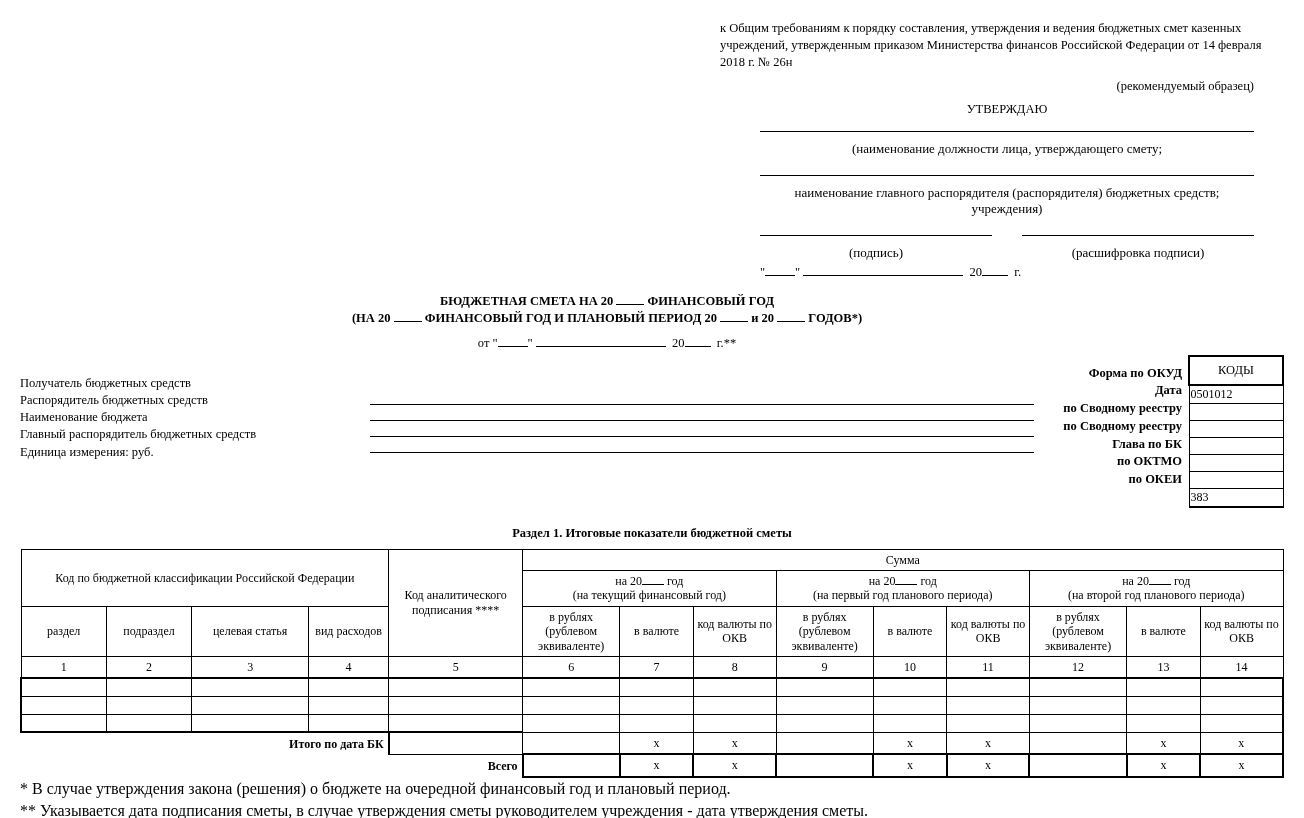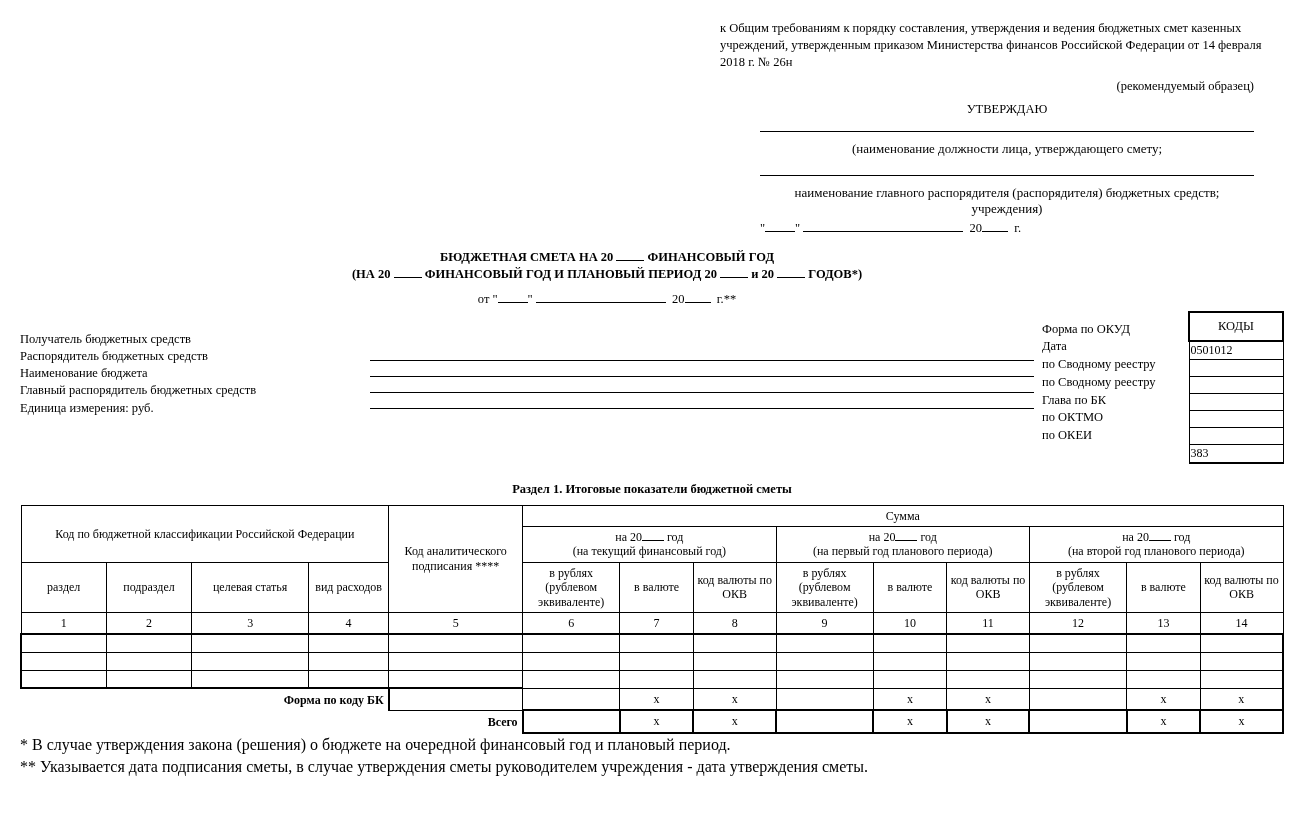--- a/index.html
+++ b/index.html
@@ -23,21 +23,21 @@
   .blank { display:inline-block; border-bottom:1px solid #000; }
   .title-block { text-align: center; font-weight: bold; margin-top: 14px; margin-left: 30px; margin-right: 120px; }
   .title-line { margin-bottom: 2px; }
   .subdate { text-align:center; margin-top:10px; font-weight:normal; }
 
   .meta-wrap { display:flex; margin-top: 4px; align-items:flex-start; }
   .meta-left { flex: 0 0 auto; width: 350px; padding-top: 20px; }
   .meta-left div { line-height: 1.38; }
   .meta-lines { flex: 1 1 auto; margin-right: 8px; padding-top: 34px; }
   .meta-lines .l { border-bottom: 1px solid #000; height: 16px; margin-bottom: 0; }
-  .meta-rightlabels { width: 140px; padding-top: 10px; line-height: 1.42; }
+  .meta-rightlabels { width: 140px; text-align:right; padding-top: 10px; line-height: 1.42; font-weight: bold; }
   .codes-box { width: 96px; margin-left: 6px; }
   .codes-box table { border-collapse: collapse; width: 100%; }
   .codes-box th { border: 2px solid #000; text-align:center; padding: 6px 12px; font-weight: normal; }
   .codes-box td { border: 1.5px solid #000; text-align:left; height: 17px; font-size: 12px; }
 
   .section-title { text-align:center; font-weight:bold; margin-top: 18px; margin-bottom: 8px; }
 
   table.main { border-collapse: collapse; width: 100%; table-layout: fixed; }
   table.main th, table.main td {
     border: 1px solid #000;
@@ -63,20 +63,30 @@
 </div>
 
 <div class="recommended">(рекомендуемый образец)</div>
 
 <div class="approve-block">
   <div class="approve-title">УТВЕРЖДАЮ</div>
   <div style="border-top:1px solid #000; margin-top:14px;"></div>
   <div class="sig-line" style="border-top:none;">(наименование должности лица, утверждающего смету;</div>
   <div style="border-top:1px solid #000; margin-top:18px;"></div>
   <div class="sig-line" style="border-top:none;">наименование главного распорядителя (распорядителя) бюджетных средств; учреждения)</div>
+  <div class="sig-row">
+    <div class="sig-col">
+      <div style="border-top:1px solid #000;"></div>
+      <div class="sig-line" style="border-top:none;">(подпись)</div>
+    </div>
+    <div class="sig-col">
+      <div style="border-top:1px solid #000;"></div>
+      <div class="sig-line" style="border-top:none;">(расшифровка подписи)</div>
+    </div>
+  </div>
   <div class="date-row">
     <span>"</span><span class="blank" style="width:30px;"></span><span>"</span>
     <span class="blank" style="width:160px;"></span>
     &nbsp;<span>20</span><span class="blank" style="width:26px;"></span>
     &nbsp;<span>г.</span>
   </div>
 </div>
 
 <div style="display:flex; align-items:flex-start;">
   <div style="flex:1;">
@@ -255,21 +265,21 @@
         <td></td>
         <td></td>
         <td></td>
         <td></td>
         <td></td>
         <td></td>
         <td></td>
         <td style="border-right:2px solid #000;"></td>
       </tr>
   <tr class="data-row">
-    <td colspan="4" class="rlabel">Форма по коду БК</td>
+    <td colspan="4" class="rlabel">Итого по дата БК</td>
     <td style="border-left:2px solid #000;"></td>
     <td></td>
         <td>x</td>
         <td>x</td>
     <td></td>
         <td>x</td>
         <td>x</td>
     <td></td>
         <td>x</td>
         <td style="border-right:2px solid #000;">x</td>

